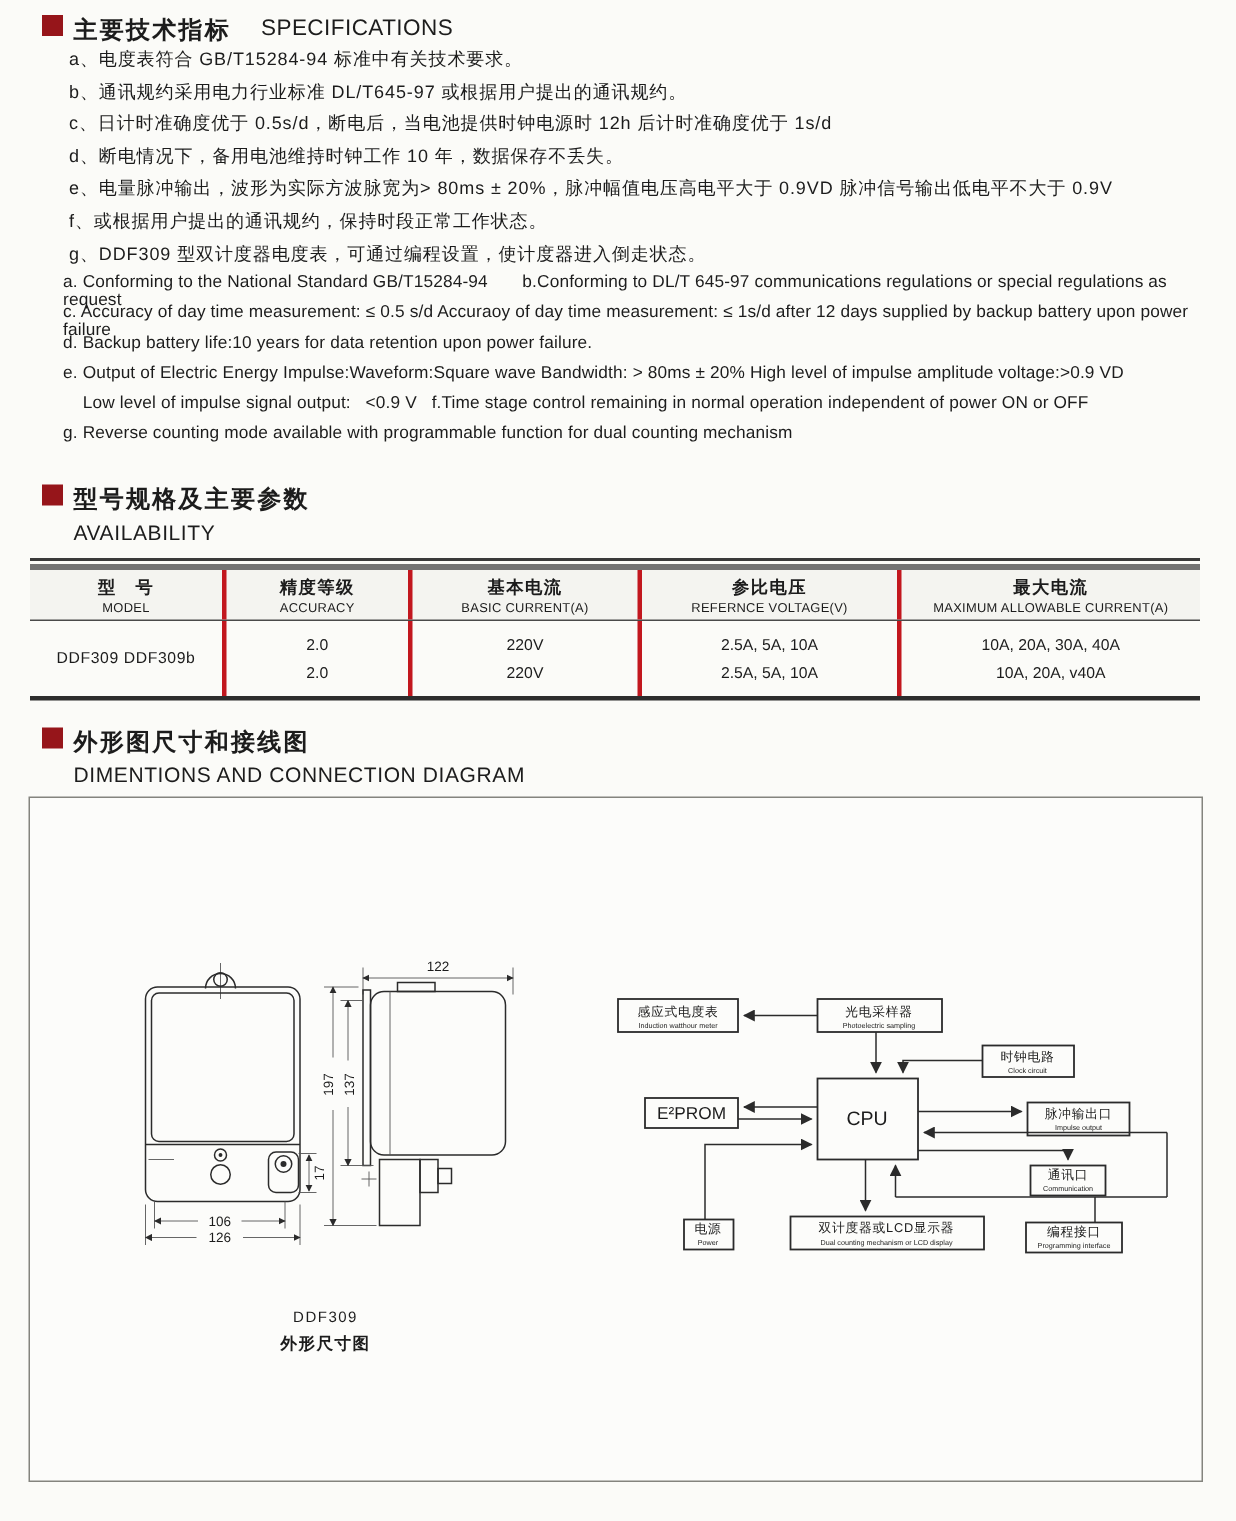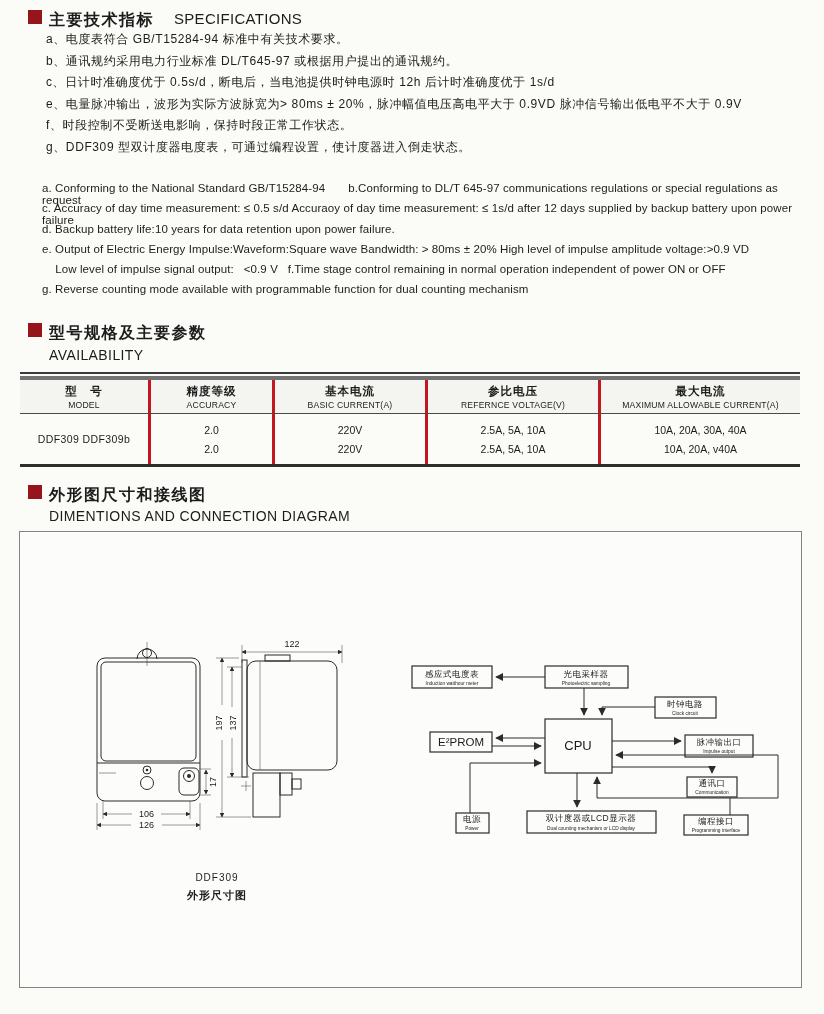--- a/index.html
+++ b/index.html
@@ -58,22 +58,23 @@
 <div class="sec-head" style="top:10px;">
   <span class="red-sq"></span>
   <span class="sec-zh">主要技术指标</span>
   <span class="sec-en">SPECIFICATIONS</span>
 </div>
 
 <div class="zh-list">
   <div>a、电度表符合 GB/T15284-94 标准中有关技术要求。</div>
   <div>b、通讯规约采用电力行业标准 DL/T645-97 或根据用户提出的通讯规约。</div>
   <div>c、日计时准确度优于 0.5s/d，断电后，当电池提供时钟电源时 12h 后计时准确度优于 1s/d</div>
+  <div>d、断电情况下，备用电池维持时钟工作 10 年，数据保存不丢失。</div>
   <div>e、电量脉冲输出，波形为实际方波脉宽为&gt; 80ms ± 20%，脉冲幅值电压高电平大于 0.9VD 脉冲信号输出低电平不大于 0.9V</div>
-  <div>f、时段控制不受断送电影响，保持时段正常工作状态。</div>
+  <div>f、或根据用户提出的通讯规约，保持时段正常工作状态。</div>
   <div>g、DDF309 型双计度器电度表，可通过编程设置，使计度器进入倒走状态。</div>
 </div>
 
 <div class="en-list">
   <div>a. Conforming to the National Standard GB/T15284-94       b.Conforming to DL/T 645-97 communications regulations or special regulations as request</div>
   <div>c. Accuracy of day time measurement: ≤ 0.5 s/d Accuraoy of day time measurement: ≤ 1s/d after 12 days supplied by backup battery upon power failure</div>
   <div>d. Backup battery life:10 years for data retention upon power failure.</div>
   <div>e. Output of Electric Energy Impulse:Waveform:Square wave Bandwidth: &gt; 80ms ± 20% High level of impulse amplitude voltage:&gt;0.9 VD</div>
   <div>    Low level of impulse signal output:   &lt;0.9 V   f.Time stage control remaining in normal operation independent of power ON or OFF</div>
   <div>g. Reverse counting mode available with programmable function for dual counting mechanism</div>

